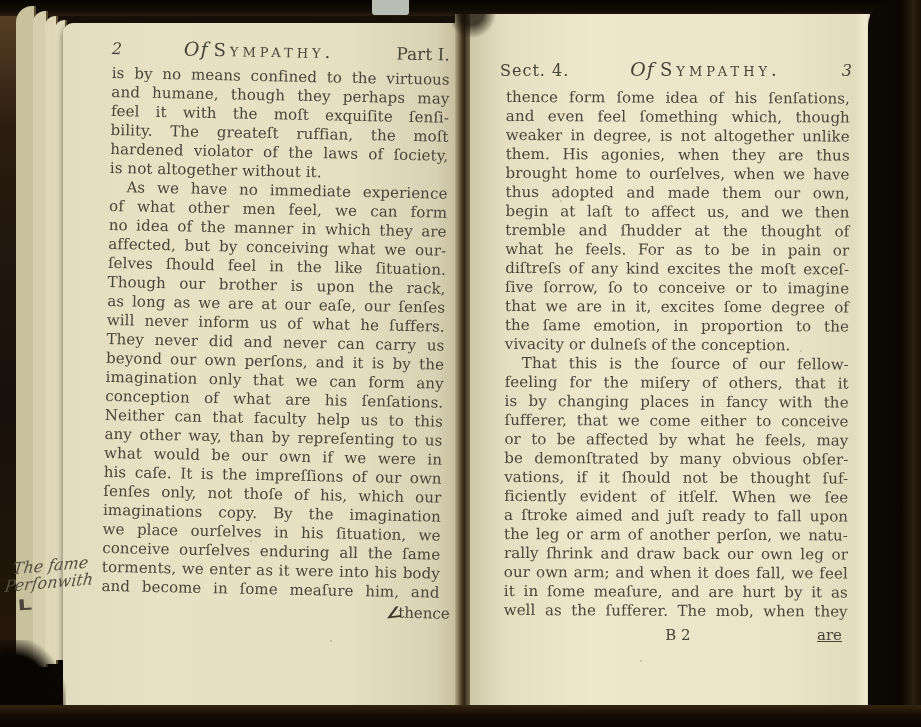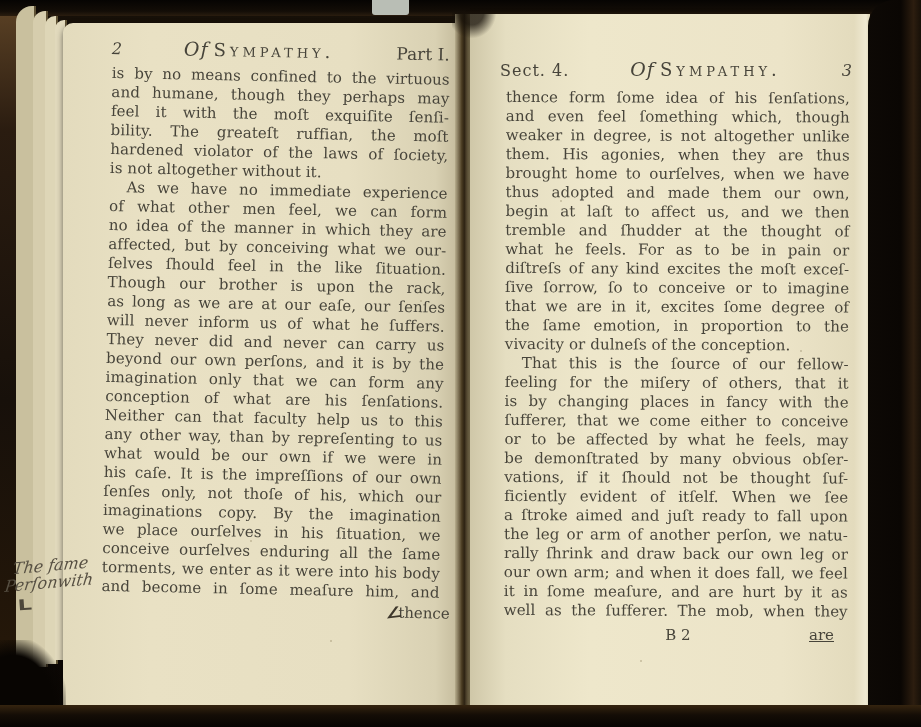--- a/index.html
+++ b/index.html
@@ -64,21 +64,21 @@
   .part{font-size:17px;}
   .sect{font-size:16px;letter-spacing:1px;}
 
   
   .catchrow-left{position:absolute;left:112px;top:598px;width:338px;text-align:right;
     transform:rotate(1.15deg);transform-origin:0 0;font-size:15px;}
   .ink-mark{font-family:"DejaVu Sans",sans-serif;color:#3e382c;font-weight:bold;
     display:inline-block;transform:rotate(-8deg) scaleX(1.3);margin-right:-2px;}
   .footer-right{position:absolute;left:506px;top:626px;width:344px;font-size:15px;}
   .footer-right .sig{position:absolute;left:0;width:100%;text-align:center;}
-  .footer-right .cw{position:absolute;right:16px;text-decoration:underline;}
+  .footer-right .cw{position:absolute;right:8px;text-decoration:underline;}
 
   
   .marginalia{position:absolute;left:14px;top:560px;color:#564f42;
     font-style:italic;font-size:16px;line-height:17px;transform:rotate(-5deg) skewX(-12deg);
     transform-origin:0 0;white-space:nowrap;}
   .marginalia .m2{margin-left:-6px;}
   .margin-mark{position:absolute;left:20px;top:596px;color:#4c463a;font-size:15px;
     font-weight:bold;transform:rotate(-4deg) scaleX(1.5);font-family:"DejaVu Sans",sans-serif;}
 
   

